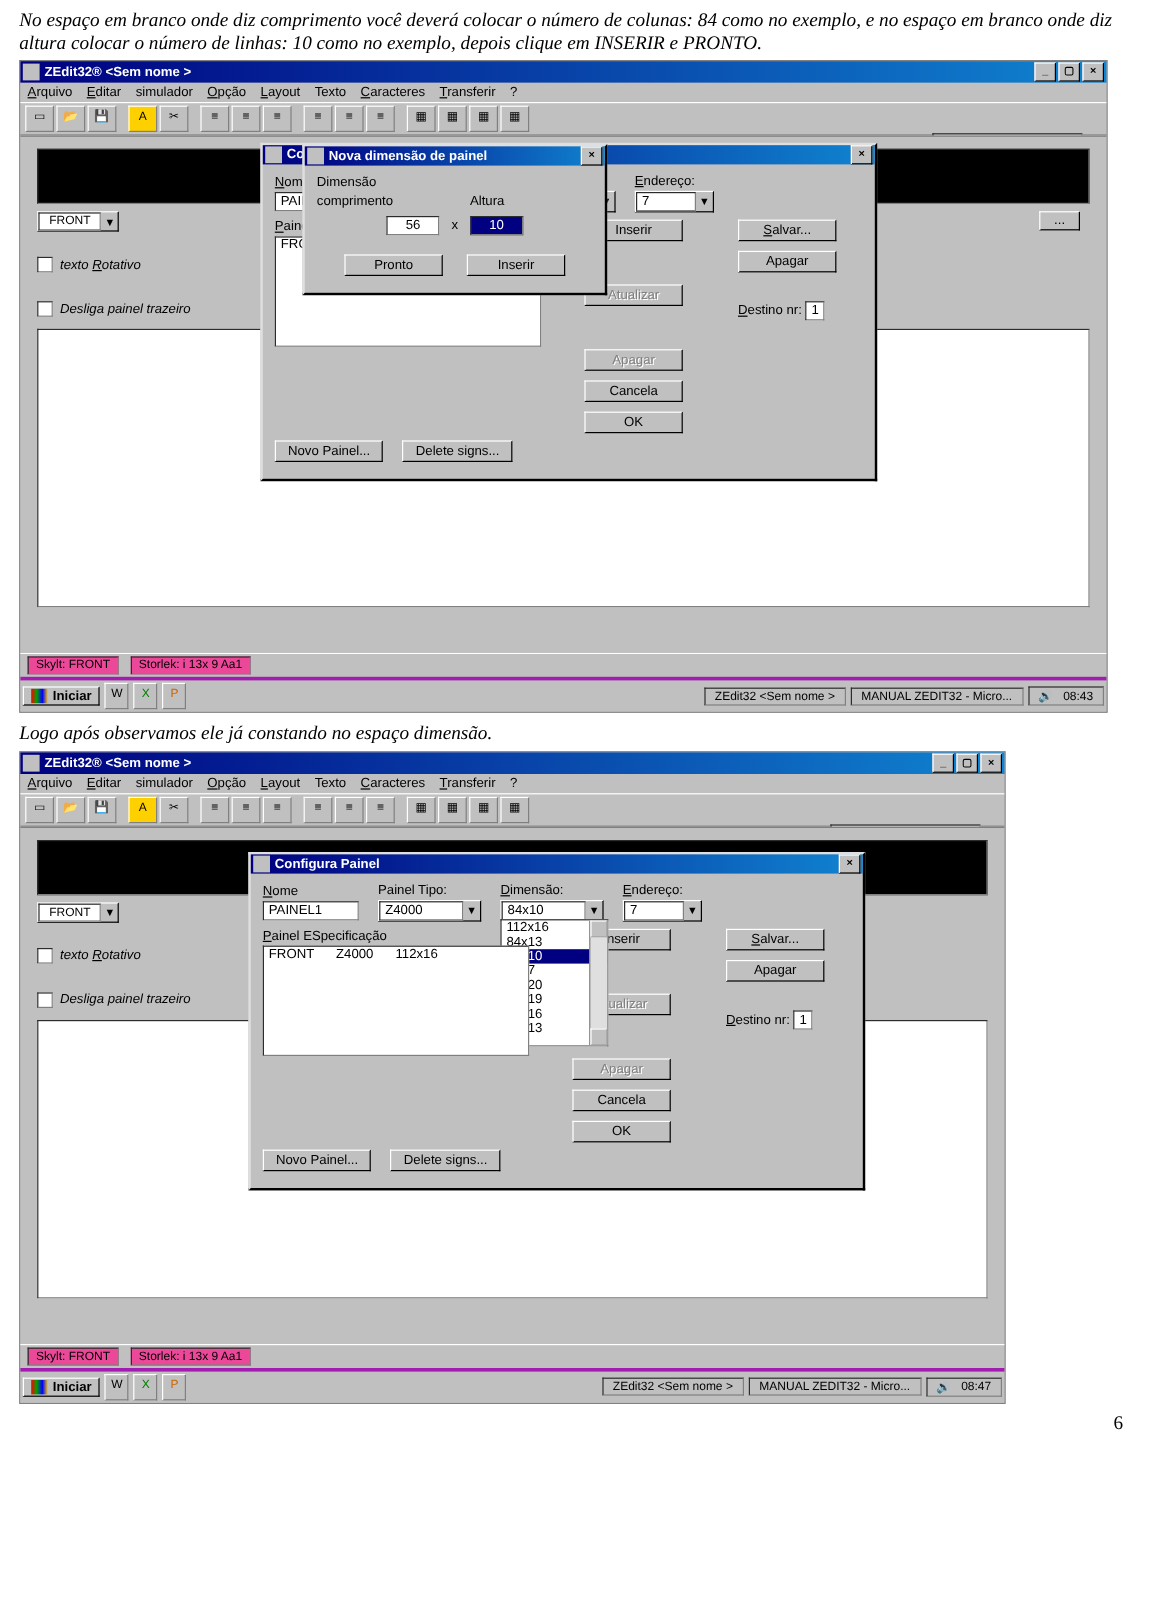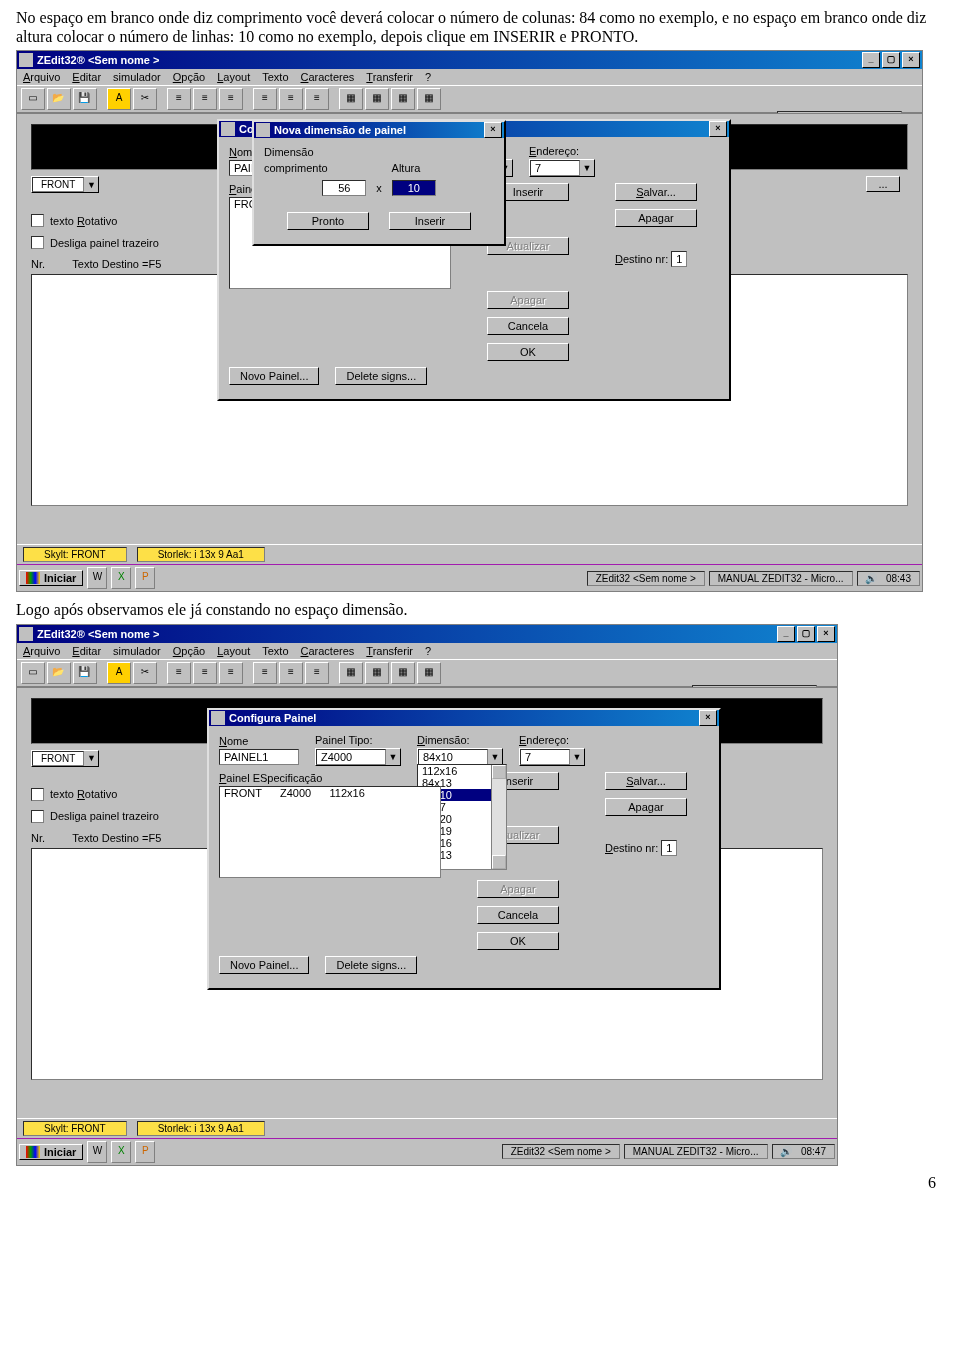--- a/index.html
+++ b/index.html
@@ -6,20 +6,21 @@
     margin: 0;
     padding: 0;
     background: #fff;
     font-family: "Times New Roman", serif;
     font-size: 16px;
     width: 960px;
   }
   .page-text {
     margin: 8px 16px 4px 16px;
     line-height: 1.2;
+    font-style: italic;
   }
   .screenshot {
     margin: 0 16px 8px 16px;
     width: 905px;
     font-family: "MS Sans Serif", Tahoma, Arial, sans-serif;
     font-size: 11px;
     background: #c0c0c0;
     border: 1px solid #808080;
     position: relative;
   }
@@ -84,35 +85,36 @@
   }
   .dropbtn {
     display: inline-flex; align-items: center;
     border-top: 1px solid #fff; border-left: 1px solid #fff;
     border-right: 1px solid #000; border-bottom: 1px solid #000;
     background: #c0c0c0;
   }
   .dropbtn .txt { background: #fff; border: 1px inset #808080; padding: 1px 8px; font-size: 10px;}
   .dropbtn .arr { width: 14px; text-align: center; font-size: 9px; }
   .left-opts {
-    position: absolute; left: 14px; top: 100px; display: flex; flex-direction: column; gap: 9px;
+    position: absolute; left: 14px; top: 100px; display: flex; flex-direction: column; gap: 24px;
     color: #000;
+    font-style: italic;
   }
   .chk { display: flex; align-items: center; gap: 6px; font-size: 11px;}
   .chkbox { width: 11px; height: 11px; background: #fff; border: 1px inset #808080;}
   .statusbar {
     display: flex; gap: 10px; background: #c0c0c0; padding: 2px 6px;
     border-top: 1px solid #fff;
   }
   .status-pane {
-    border: 1px inset #808080; padding: 1px 20px; font-size: 10px; background: #fde047;
+    border: 1px inset #808080; padding: 1px 6px; font-size: 10px; background: #ec4899;
   }
   .taskbar {
     background: #c0c0c0; display: flex; align-items: center; padding: 2px;
-    border-top: 1px solid #a21caf; gap: 4px;
+    border-top: 3px solid #a21caf; gap: 4px;
   }
   .startbtn {
     border-top: 1px solid #fff; border-left: 1px solid #fff;
     border-right: 1px solid #000; border-bottom: 1px solid #000;
     padding: 1px 6px; display: flex; align-items: center; gap: 4px; font-weight: bold;
     font-size: 11px;
   }
   .flag { width: 14px; height: 12px; background: linear-gradient(to right,#ff0000,#00a000,#0000ff,#ffd000);}
   .taskbtn {
     border: 1px inset #808080; padding: 1px 8px; font-size: 10px; background: #c0c0c0;

